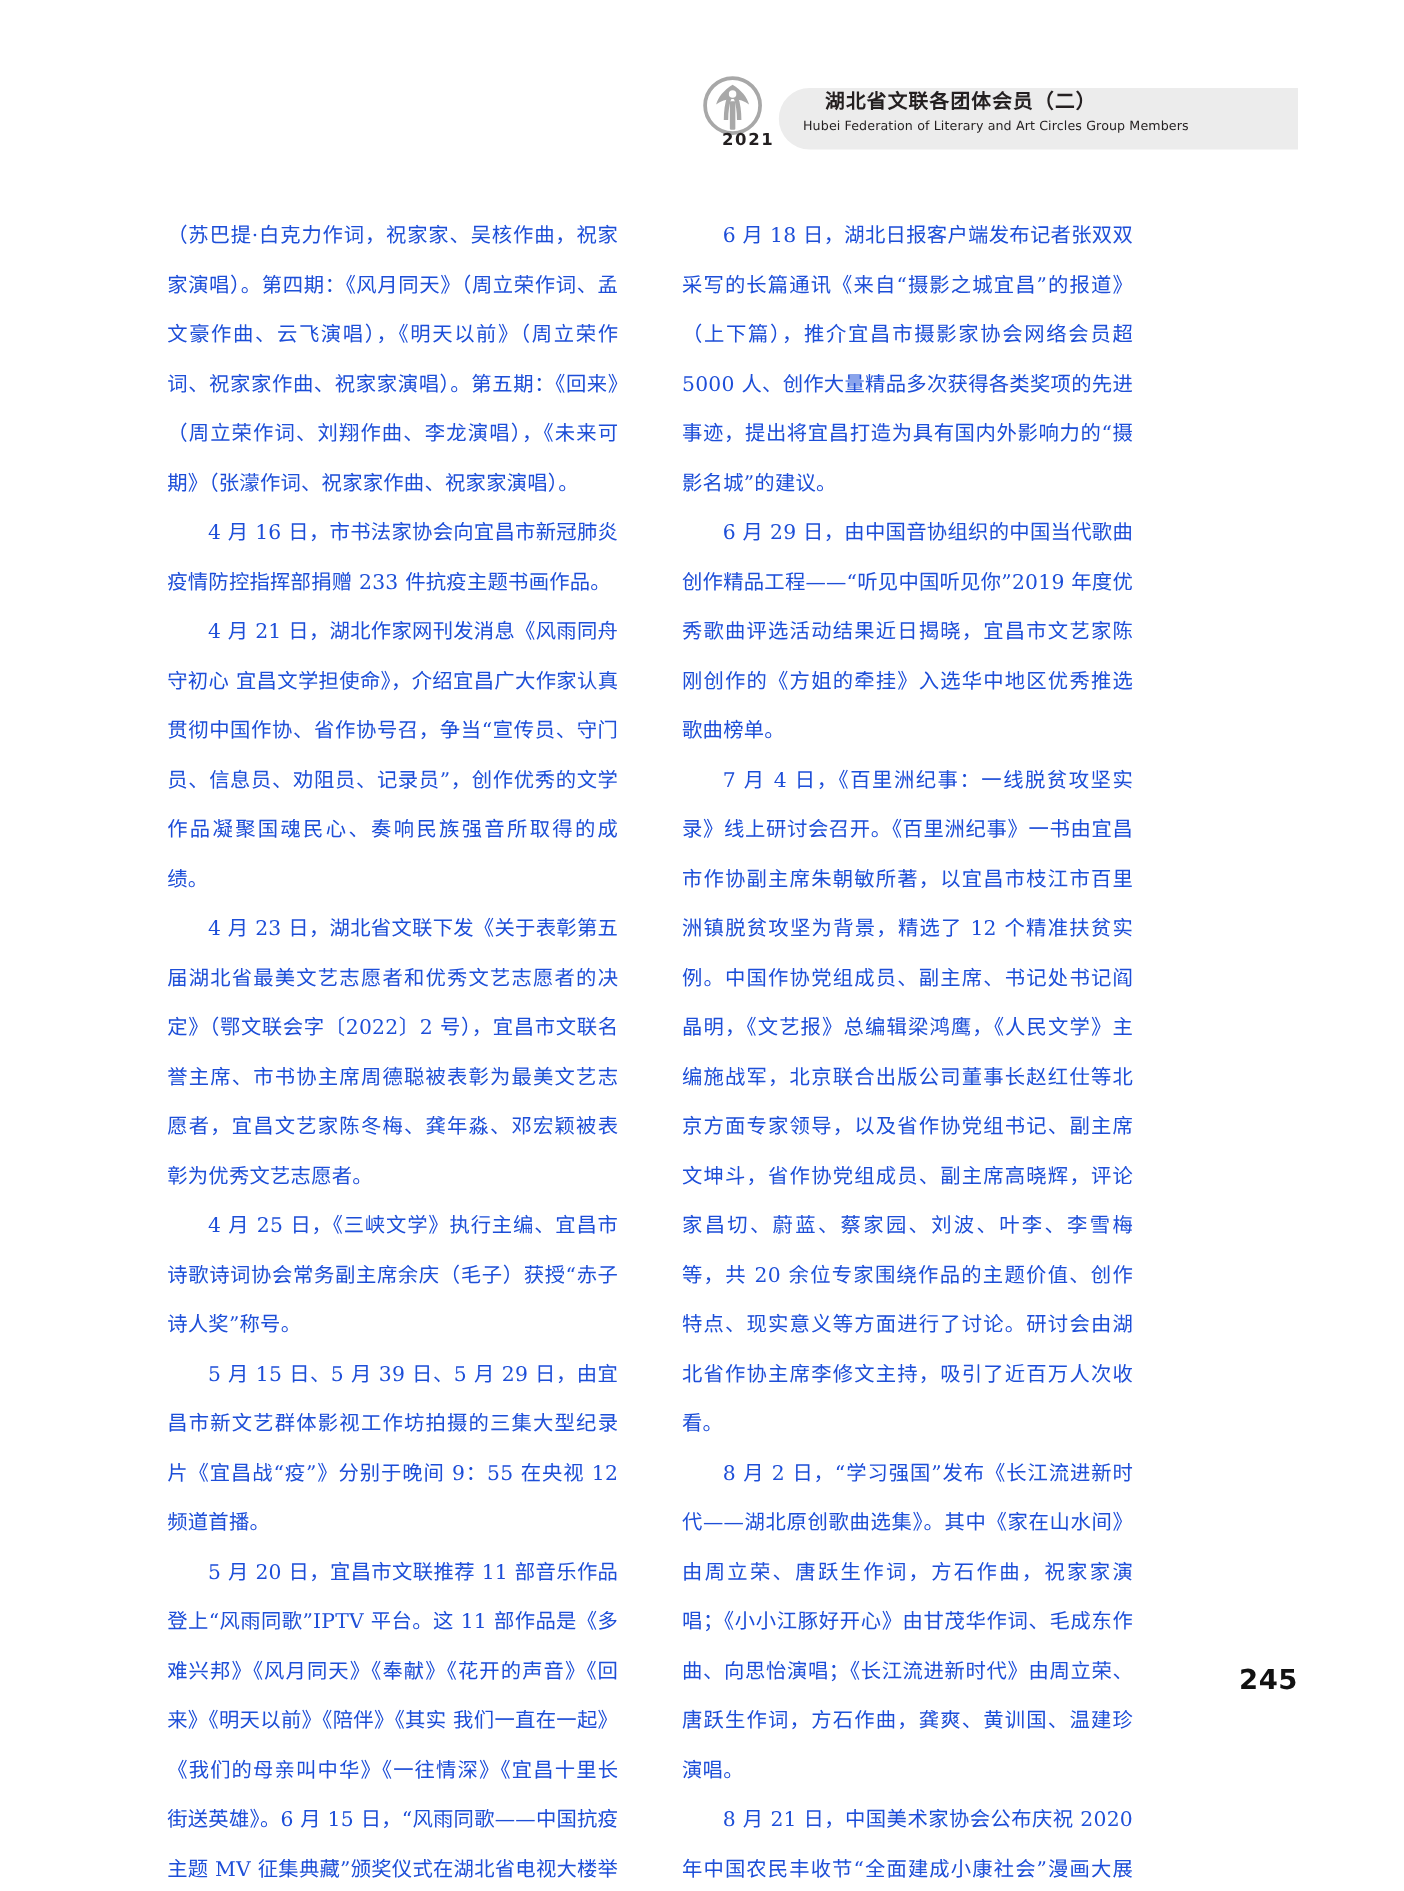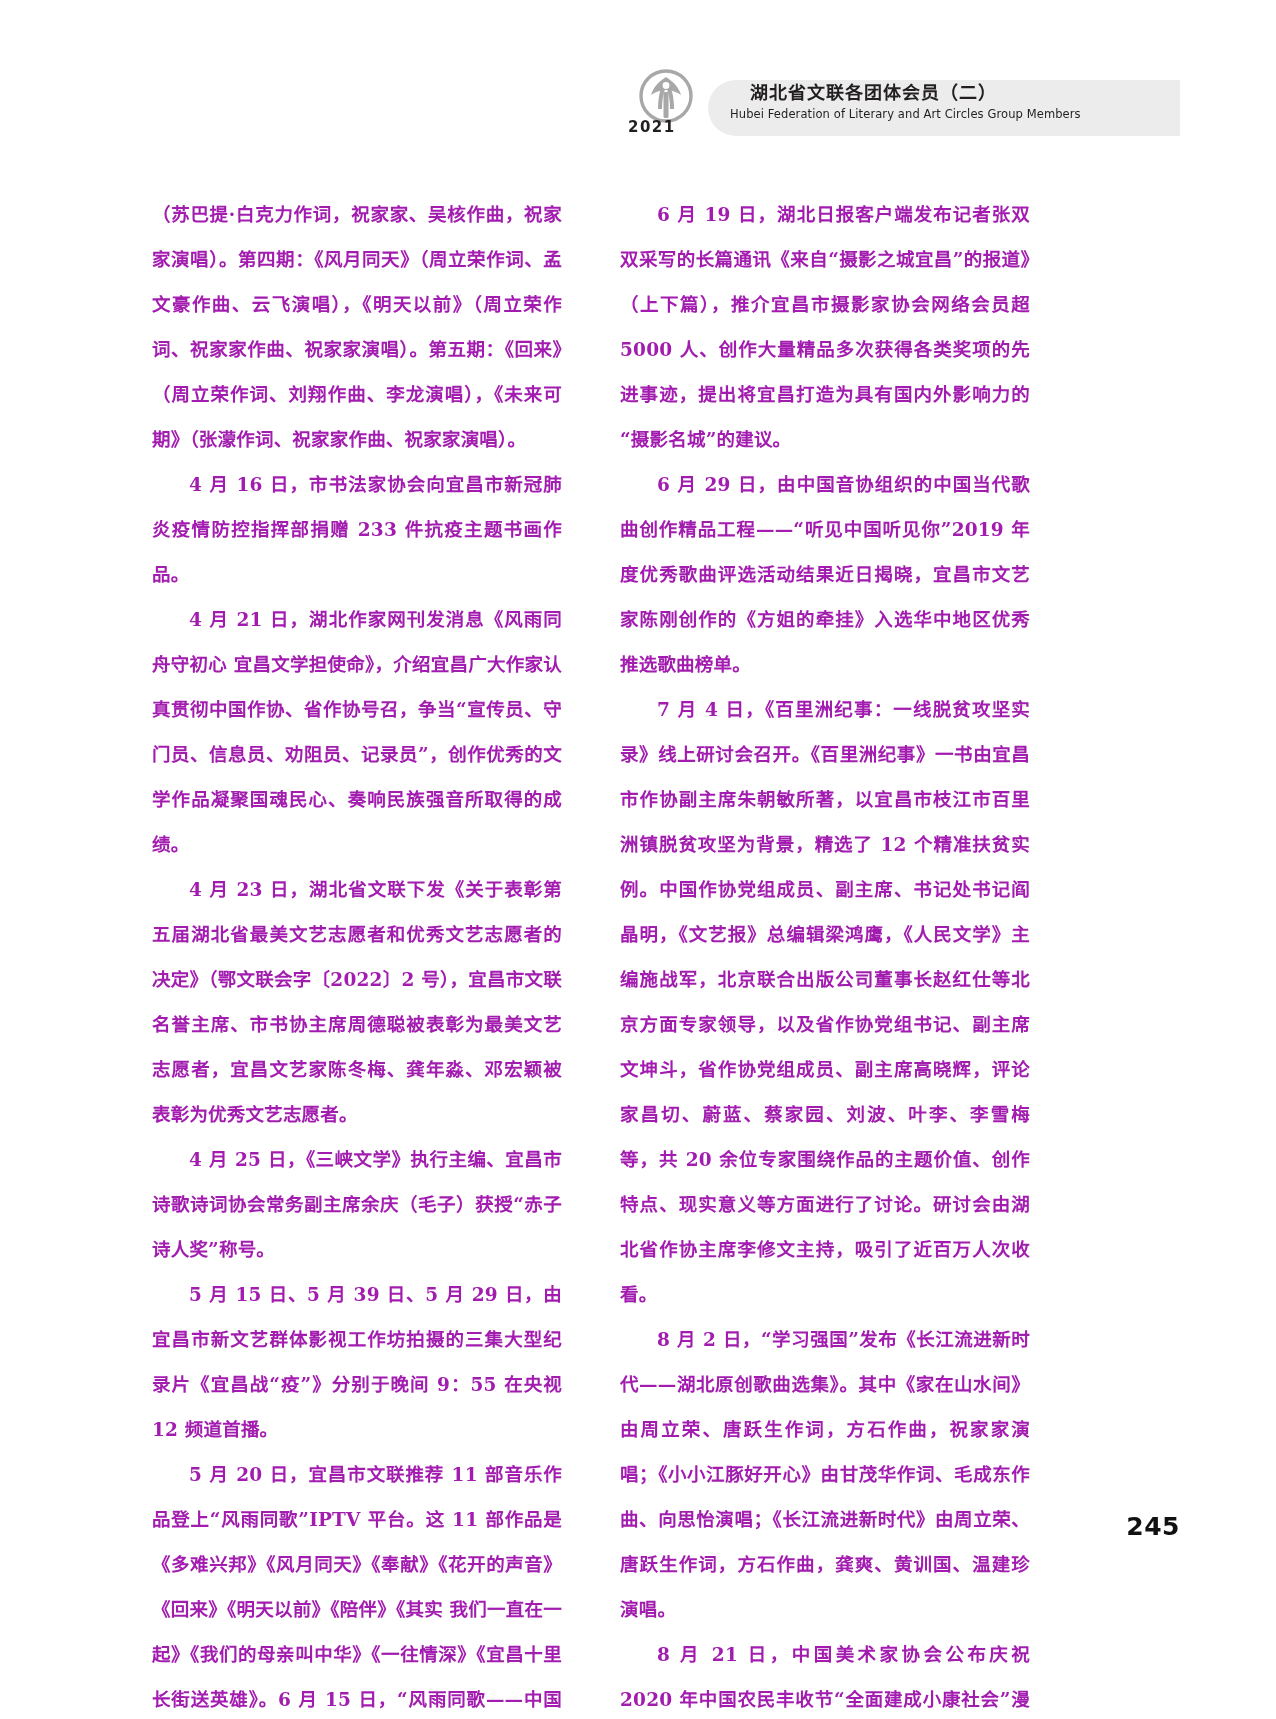--- a/index.html
+++ b/index.html
@@ -42,21 +42,21 @@
     height: 68px;
   }
   .header-logo svg {
     display: block;
   }
   .header-year {
     position: absolute;
     left: 8px;
     top: 50px;
     width: 76px;
-    text-align: left;
+    text-align: right;
     font-family: "DejaVu Sans", sans-serif;
     font-weight: 700;
     font-size: 15px;
     letter-spacing: 1.5px;
     color: #231f20;
   }
   .header-titles {
     position: absolute;
     left: 110px;
     top: 14px;
@@ -96,26 +96,26 @@
     top: 0;
     width: 410px;
   }
   .col-left  { left: 152px; }
   .col-right { left: 620px; }
 
   .para {
     font-family: "DejaVu Serif", "Liberation Serif", serif;
     font-size: 18.5px;
     line-height: 45px;
-    color: #a21caf;
+    color: #1d4ed8;
     text-align: justify;
     text-justify: inter-character;
     margin: 0;
     letter-spacing: 0.2px;
-    font-weight: 700;
+    font-weight: 400;
   }
   .para.indent { text-indent: 2em; }
   .para:last-child { margin-bottom: 0; }
 
   
   .folio {
     position: absolute;
     right: 96px;
     bottom: 178px;
     font-family: "DejaVu Sans", "Liberation Sans", sans-serif;
@@ -157,21 +157,21 @@
       <p class="para">（苏巴提·白克力作词，祝家家、吴核作曲，祝家家演唱）。第四期：《风月同天》（周立荣作词、孟文豪作曲、云飞演唱），《明天以前》（周立荣作词、祝家家作曲、祝家家演唱）。第五期：《回来》（周立荣作词、刘翔作曲、李龙演唱），《未来可期》（张濛作词、祝家家作曲、祝家家演唱）。</p>
       <p class="para indent">4 月 16 日，市书法家协会向宜昌市新冠肺炎疫情防控指挥部捐赠 233 件抗疫主题书画作品。</p>
       <p class="para indent">4 月 21 日，湖北作家网刊发消息《风雨同舟守初心 宜昌文学担使命》，介绍宜昌广大作家认真贯彻中国作协、省作协号召，争当“宣传员、守门员、信息员、劝阻员、记录员”，创作优秀的文学作品凝聚国魂民心、奏响民族强音所取得的成绩。</p>
       <p class="para indent">4 月 23 日，湖北省文联下发《关于表彰第五届湖北省最美文艺志愿者和优秀文艺志愿者的决定》（鄂文联会字〔2022〕2 号），宜昌市文联名誉主席、市书协主席周德聪被表彰为最美文艺志愿者，宜昌文艺家陈冬梅、龚年淼、邓宏颖被表彰为优秀文艺志愿者。</p>
       <p class="para indent">4 月 25 日，《三峡文学》执行主编、宜昌市诗歌诗词协会常务副主席余庆（毛子）获授“赤子诗人奖”称号。</p>
       <p class="para indent">5 月 15 日、5 月 39 日、5 月 29 日，由宜昌市新文艺群体影视工作坊拍摄的三集大型纪录片《宜昌战“疫”》分别于晚间 9：55 在央视 12 频道首播。</p>
       <p class="para indent">5 月 20 日，宜昌市文联推荐 11 部音乐作品登上“风雨同歌”IPTV 平台。这 11 部作品是《多难兴邦》《风月同天》《奉献》《花开的声音》《回来》《明天以前》《陪伴》《其实 我们一直在一起》《我们的母亲叫中华》《一往情深》《宜昌十里长街送英雄》。6 月 15 日，“风雨同歌——中国抗疫主题 MV 征集典藏”颁奖仪式在湖北省电视大楼举行，宜昌市文联选送的《风月同天》荣获典藏金奖。</p>
     </div>
 
     <div class="column col-right">
-      <p class="para indent">6 月 19 日，湖北日报客户端发布记者张双双采写的长篇通讯《来自“摄影之城宜昌”的报道》（上下篇），推介宜昌市摄影家协会网络会员超 5000 人、创作大量精品多次获得各类奖项的先进事迹，提出将宜昌打造为具有国内外影响力的“摄影名城”的建议。</p>
+      <p class="para indent">6 月 18 日，湖北日报客户端发布记者张双双采写的长篇通讯《来自“摄影之城宜昌”的报道》（上下篇），推介宜昌市摄影家协会网络会员超 5000 人、创作大量精品多次获得各类奖项的先进事迹，提出将宜昌打造为具有国内外影响力的“摄影名城”的建议。</p>
       <p class="para indent">6 月 29 日，由中国音协组织的中国当代歌曲创作精品工程——“听见中国听见你”2019 年度优秀歌曲评选活动结果近日揭晓，宜昌市文艺家陈刚创作的《方姐的牵挂》入选华中地区优秀推选歌曲榜单。</p>
       <p class="para indent">7 月 4 日，《百里洲纪事：一线脱贫攻坚实录》线上研讨会召开。《百里洲纪事》一书由宜昌市作协副主席朱朝敏所著，以宜昌市枝江市百里洲镇脱贫攻坚为背景，精选了 12 个精准扶贫实例。中国作协党组成员、副主席、书记处书记阎晶明，《文艺报》总编辑梁鸿鹰，《人民文学》主编施战军，北京联合出版公司董事长赵红仕等北京方面专家领导，以及省作协党组书记、副主席文坤斗，省作协党组成员、副主席高晓辉，评论家昌切、蔚蓝、蔡家园、刘波、叶李、李雪梅等，共 20 余位专家围绕作品的主题价值、创作特点、现实意义等方面进行了讨论。研讨会由湖北省作协主席李修文主持，吸引了近百万人次收看。</p>
       <p class="para indent">8 月 2 日，“学习强国”发布《长江流进新时代——湖北原创歌曲选集》。其中《家在山水间》由周立荣、唐跃生作词，方石作曲，祝家家演唱；《小小江豚好开心》由甘茂华作词、毛成东作曲、向思怡演唱；《长江流进新时代》由周立荣、唐跃生作词，方石作曲，龚爽、黄训国、温建珍演唱。</p>
       <p class="para indent">8 月 21 日，中国美术家协会公布庆祝 2020 年中国农民丰收节“全面建成小康社会”漫画大展评选结果，枝江市美术家协会副主席黄晓敏的漫画作品《忆往昔》入选。</p>
 
     </div>
 
   </div>
 
   <div class="folio">245</div>

